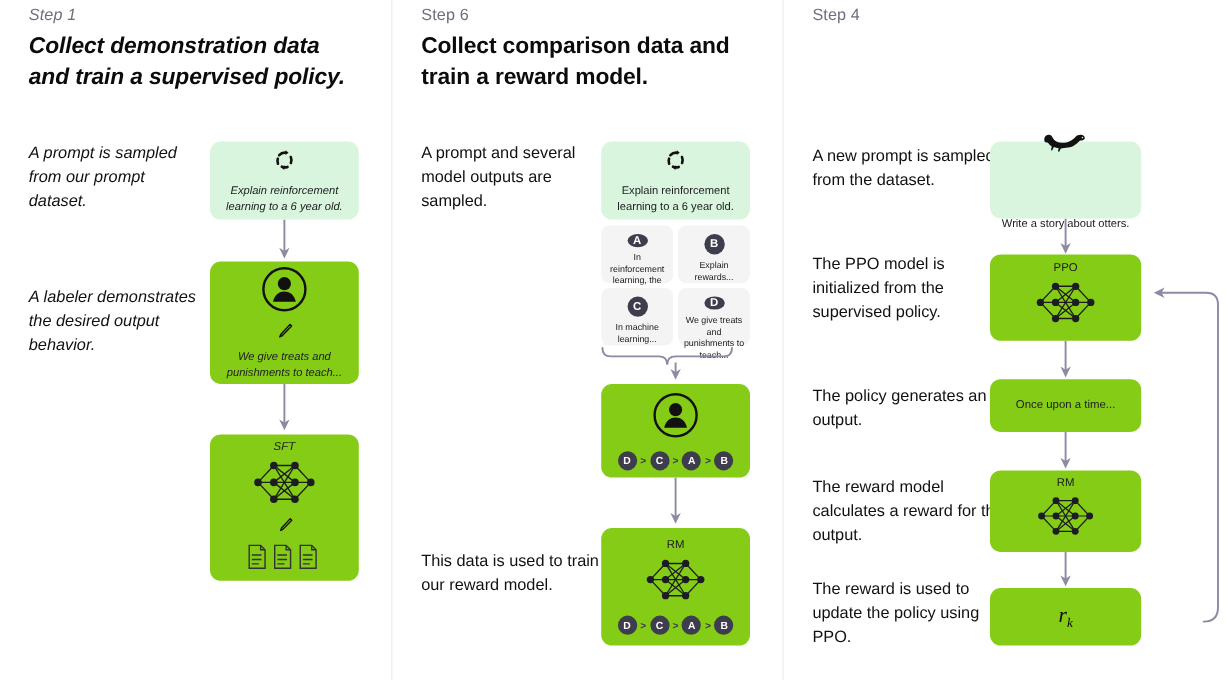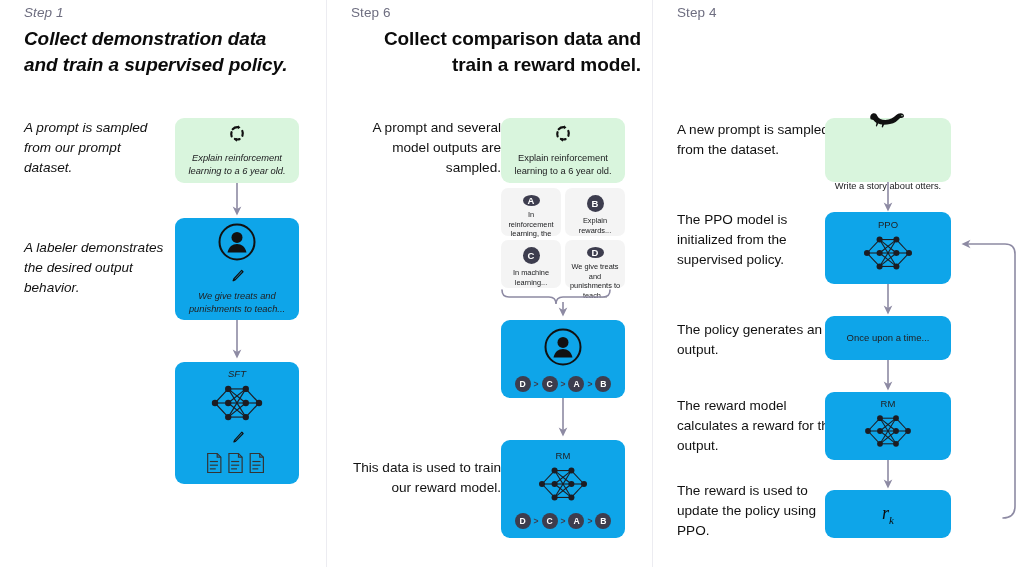--- a/index.html
+++ b/index.html
@@ -27,36 +27,36 @@
   .step-label{
     position:absolute;left:24px;top:5px;
     font-size:13.5px;color:#6e6e80;letter-spacing:.1px;
   }
   .step-title{
     position:absolute;left:24px;top:26px;
     font-size:19px;font-weight:700;line-height:1.38;
     color:#0b0b0b;letter-spacing:-.1px;
   }
   .col.c1 .step-title{width:280px;}
-  .col.c2 .step-title{width:290px;text-align:right;}
+  .col.c2 .step-title{width:290px;}
   .col.c3 .step-title{width:300px;}
 
   
   .desc{
     position:absolute;left:24px;
     font-size:13.6px;line-height:1.48;color:#111;
   }
   .col.c1 .desc{width:145px;}
-  .col.c2 .desc{width:150px;text-align:right;}
+  .col.c2 .desc{width:150px;}
   .col.c3 .desc{width:160px;}
 
   
   .card{
     position:absolute;
-    background:#0ea5e9;
+    background:#84cc16;
     border-radius:9px;
     box-sizing:border-box;
     display:flex;flex-direction:column;align-items:center;justify-content:center;
   }
   .card.green{background:#d9f5dd;}
   .card-text{
     font-size:9.3px;line-height:1.35;text-align:center;color:#202123;
     padding:0 7px;
   }
   .card-caption{font-size:9.5px;color:#202123;text-align:center;line-height:1.35;}

